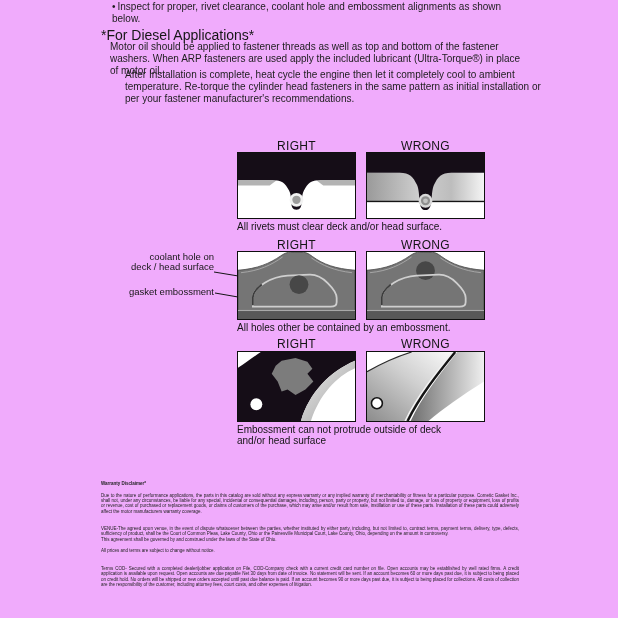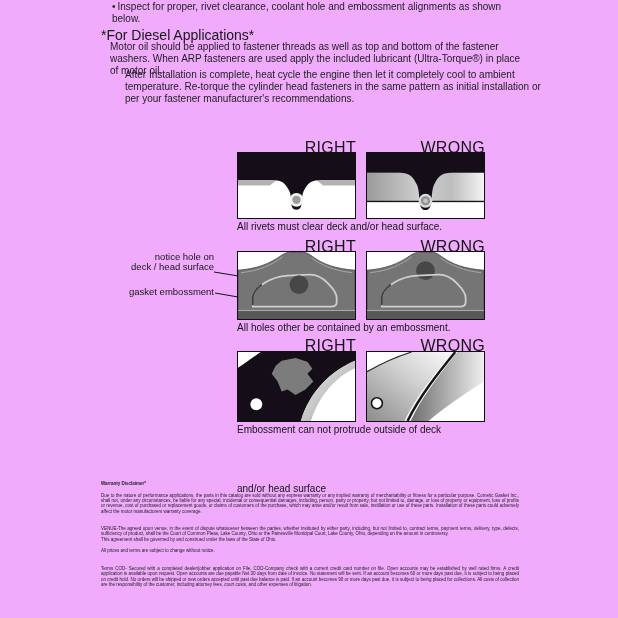--- a/index.html
+++ b/index.html
@@ -9,21 +9,21 @@
   }
   .abs{position:absolute;}
   .body-text{font-size:10px;line-height:12px;color:#1d1d1d;}
   .bullet-line{left:112px;top:1px;width:404px;}
   .bullet-glyph{display:inline-block;margin-right:2px;}
   .diesel-heading{left:101px;top:27px;font-size:14px;font-weight:normal;color:#161616;text-align:center;}
   .p-motor{left:110px;top:41px;width:420px;}
   .p-install{left:101px;top:69px;width:420px;margin-left:24px;}
   .p-note{left:101px;top:114px;width:420px;}
 
-  .fig-label{width:119px;text-align:right;font-size:16px;letter-spacing:.3px;color:#141414;}
+  .fig-label{width:119px;text-align:center;font-size:12px;letter-spacing:.3px;color:#141414;}
   .panel{box-sizing:border-box;width:119px;border:1.6px solid #0f0f0f;background:#fff;overflow:hidden;}
   .panel svg{display:block;width:100%;height:100%;}
   .caption{font-size:10px;color:#141414;line-height:11px;}
 
   .ann-label{left:100px;width:114px;text-align:right;font-size:9.5px;color:#161616;line-height:10px;}
   .leader-svg{left:0;top:0;width:618px;height:618px;pointer-events:none;}
 
   .fineprint-wrap{left:101px;top:481px;width:418px;height:136px;}
   .fineprint{
     width:836px;transform:scale(0.5);transform-origin:0 0;
@@ -75,21 +75,21 @@
       <circle cx="59" cy="48.5" r="7" fill="#d9d9d9"></circle>
       <circle cx="59" cy="48.5" r="4.6" fill="#8f8f8f"></circle>
       <circle cx="59" cy="48.5" r="2.4" fill="#c4c4c4"></circle>
     </svg>
   </div>
   <div class="abs caption" style="left:237px;top:221px;text-align:center;">All rivets must clear deck and/or head surface.</div>
 
   <div class="abs fig-label" style="left:237px;top:238px;">RIGHT</div>
   <div class="abs fig-label" style="left:366px;top:238px;">WRONG</div>
 
-  <div class="abs ann-label" style="top:252px;">notice hole on</div>
+  <div class="abs ann-label" style="top:252px;">coolant hole on</div>
   <div class="abs ann-label" style="top:262px;">deck / head surface</div>
   <div class="abs ann-label" style="top:287px;">gasket embossment</div>
 
   <svg class="abs leader-svg">
     <line x1="214" y1="272" x2="293" y2="285" stroke="#141414" stroke-width="1"></line>
     <line x1="215" y1="293" x2="261" y2="301" stroke="#141414" stroke-width="1"></line>
   </svg>
 
   <div class="abs panel" style="left:237px;top:251px;height:69px;">
     <svg viewBox="0 0 118 68" preserveAspectRatio="none">
@@ -149,21 +149,21 @@
       </defs>
       <path d="M0,20 C14,12 29,5 45,0 H88 C71,21 52,45 40,70 H0 Z" fill="url(#g3wA)"></path>
       <path d="M0,20 C14,12 29,5 45,0" fill="none" stroke="#2a2a2a" stroke-width="1.2"></path>
       <path d="M86.5,0 C69.5,21 50.5,45 38.5,70" fill="none" stroke="#f2f2f2" stroke-width="1.5"></path>
       <path d="M91,0 H118 V30 C96,44 76,58 62,70 H44 C55,46 74,22 91,0 Z" fill="url(#g3wB)"></path>
       <path d="M89,0 C72,21 53,45 41,70" fill="none" stroke="#141414" stroke-width="2.4"></path>
       <circle cx="10" cy="52" r="5.5" fill="#ffffff" stroke="#141414" stroke-width="1.6"></circle>
     </svg>
   </div>
   <div class="abs caption" style="left:237px;top:424px;">Embossment can not protrude outside of deck</div>
-  <div class="abs caption" style="left:237px;top:435px;margin-top:48px;">and/or head surface</div>
+  <div class="abs caption" style="left:237px;top:435px;">and/or head surface</div>
 
   <div class="abs fineprint-wrap">
     <div class="fineprint">
       <p class="fp-heading">Warranty Disclaimer*</p>
       <p class="fp-p1">Due to the nature of performance applications, the parts in this catalog are sold without any express warranty or any implied warranty of merchantability or fitness for a particular purpose.  Cometic Gasket Inc., shall not, under any circumstances, be liable for any special, incidental or consequential damages, including, person, party or property, but not limited to, damage, or loss of property or equipment, loss of profits or revenue, cost of purchased or replacement goods, or claims of customers of the purchase, which may arise and/or result from sale, instillation or use of these parts.  Installation of these parts could adversely affect the motor manufacturers warranty coverage.</p>
       <p class="fp-p2">VENUE-The agreed upon venue, in the event of dispute whatsoever between the parties, whether instituted by either party, including, but not limited to, contract terms, payment terms, delivery, type, defects, sufficiency of product, shall be the Court of Common Pleas, Lake County, Ohio or the Painesville Municipal Court, Lake County, Ohio, depending on the amount in controversy.</p>
       <p class="fp-p2b">This agreement shall be governed by and construed under the laws of the State of Ohio.</p>
       <p class="fp-p3">All prices and terms are subject to change without notice.</p>
       <p class="fp-p4">Terms COD- Secured with a completed dealer/jobber application on File, COD-Company check with a current credit card number on file.  Open accounts may be established by well rated firms.  A credit application is available upon request.  Open accounts are due payable Net 30 days from date of invoice.  No statement will be sent.  If an account becomes 60 or more days past due, it is subject to being placed on credit hold.  No orders will be shipped or new orders accepted until past due balance is paid.  If an account becomes 90 or more days past due, it is subject to being placed for collections.  All costs of collection are the responsibility of the customer, including attorney fees, court costs, and other expenses of litigation.</p>
     </div>

